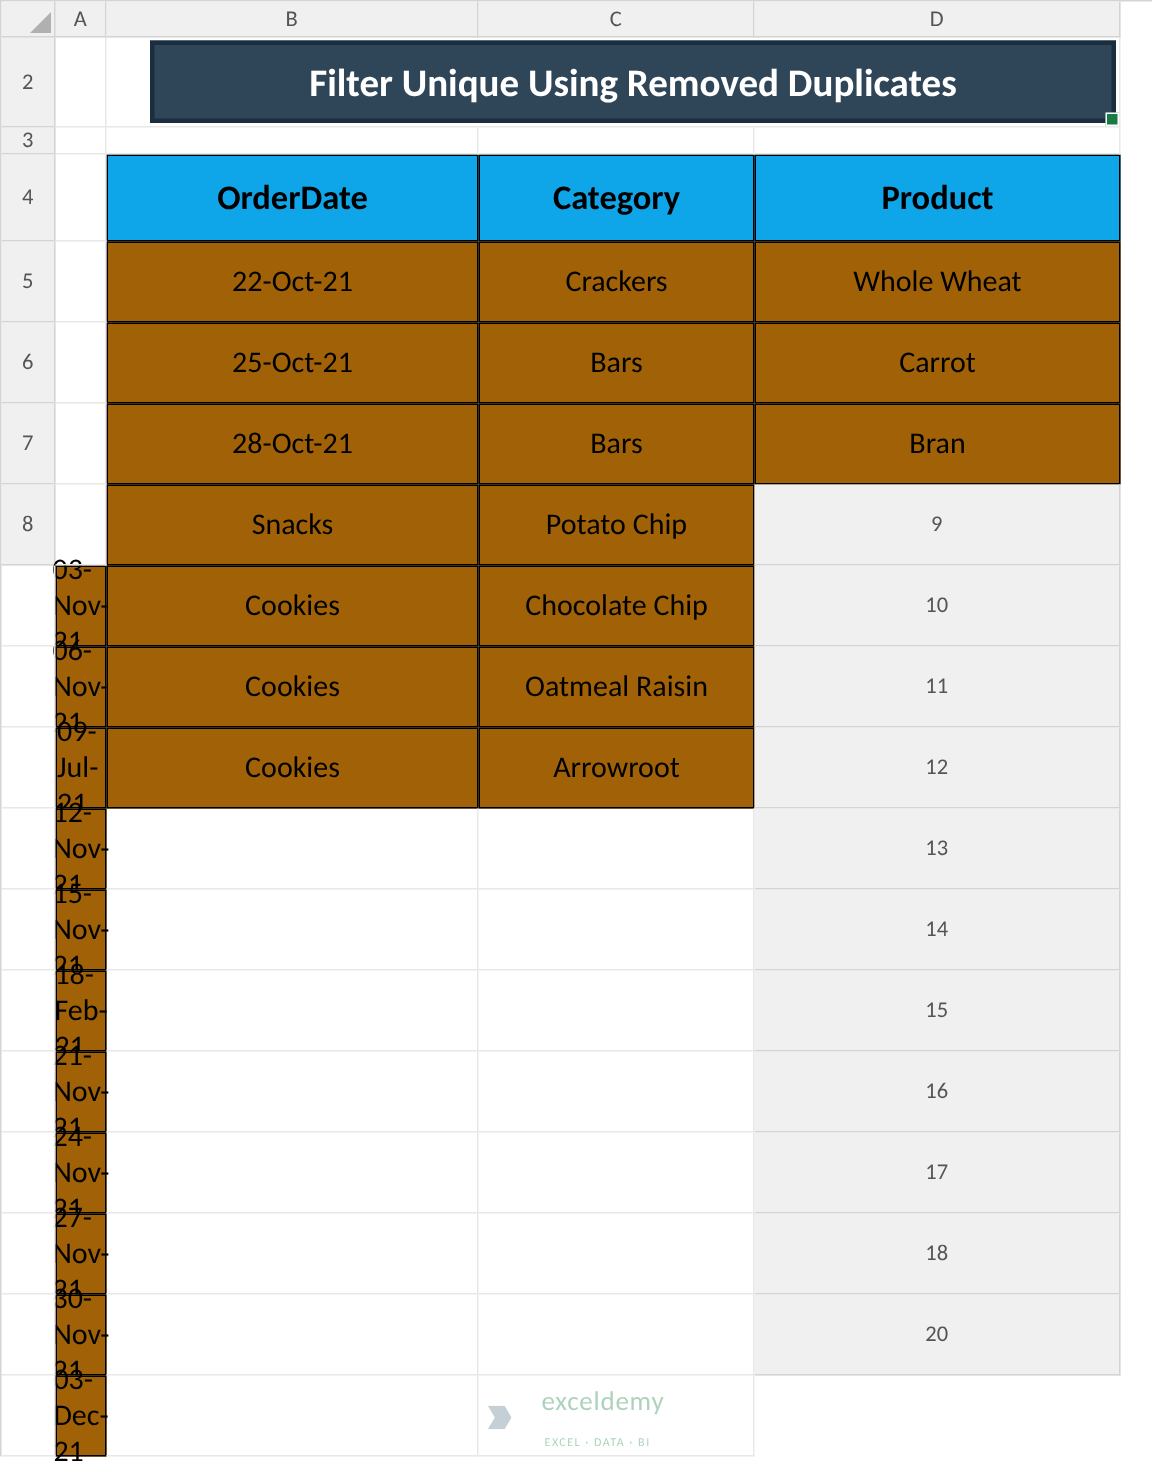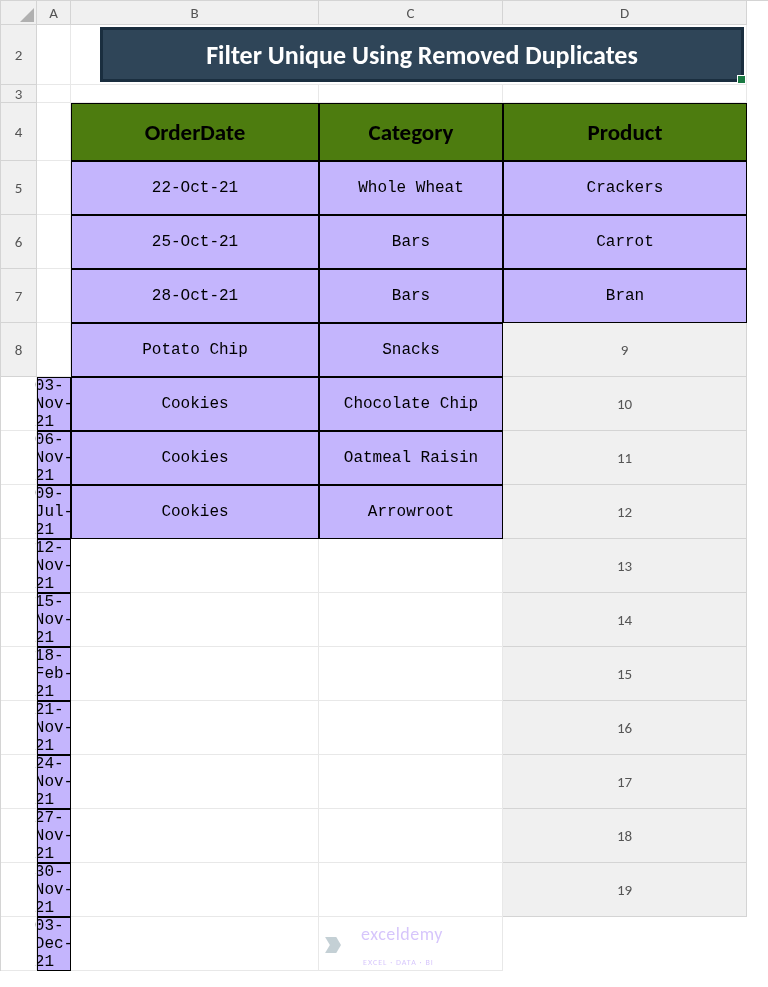--- a/index.html
+++ b/index.html
@@ -78,47 +78,46 @@
 }
 .sel-handle {
   position: absolute;
   right: -5px;
   bottom: -5px;
   width: 9px; height: 9px;
   background: #1a7a43;
   border: 1px solid #fff;
 }
 .table-hdr {
-  background: #4d7c0f;
+  background: #0ea5e9;
   border: 1px solid #000;
   display: flex;
   align-items: center;
   justify-content: center;
   font-weight: bold;
   font-size: 23px;
 }
 .table-cell {
   border: 1px solid #000;
   display: flex;
   align-items: center;
   justify-content: center;
-  font-size: 16px;
-  background: #c4b5fd;
-  font-family: Liberation Mono, monospace;
+  font-size: 20px;
+  background: #a16207;
 }
 .watermark {
   position: absolute;
   bottom: 20px;
   left: 50%;
   transform: translateX(-50%);
   display: flex;
   align-items: center;
   gap: 20px;
   opacity: 0.35;
-  color: #8b5cf6;
+  color: #15803d;
 }
 .watermark .logo {
   width: 16px; height: 16px;
   background: #5a7a8a;
   clip-path: polygon(0 0, 70% 0, 100% 50%, 70% 100%, 0 100%, 30% 50%);
 }
 .watermark .brand { font-size: 18px; font-weight: 500; letter-spacing: 0.5px; }
 .watermark .tag { font-size: 8px; letter-spacing: 1px; margin-left: 2px; margin-top: 12px; }
 </style>
 </head>
@@ -148,39 +147,39 @@
 
   <div class="rowhdr">4</div>
   <div class="cell"></div>
   <div class="table-hdr">OrderDate</div>
   <div class="table-hdr">Category</div>
   <div class="table-hdr">Product</div>
 
   <div class="rowhdr">5</div>
   <div class="cell"></div>
   <div class="table-cell">22-Oct-21</div>
+  <div class="table-cell">Crackers</div>
   <div class="table-cell">Whole Wheat</div>
-  <div class="table-cell">Crackers</div>
 
   <div class="rowhdr">6</div>
   <div class="cell"></div>
   <div class="table-cell">25-Oct-21</div>
   <div class="table-cell">Bars</div>
   <div class="table-cell">Carrot</div>
 
   <div class="rowhdr">7</div>
   <div class="cell"></div>
   <div class="table-cell">28-Oct-21</div>
   <div class="table-cell">Bars</div>
   <div class="table-cell">Bran</div>
 
   <div class="rowhdr">8</div>
   <div class="cell"></div>
+  <div class="table-cell">Snacks</div>
   <div class="table-cell">Potato Chip</div>
-  <div class="table-cell">Snacks</div>
 
   <div class="rowhdr">9</div>
   <div class="cell"></div>
   <div class="table-cell">03-Nov-21</div>
   <div class="table-cell">Cookies</div>
   <div class="table-cell">Chocolate Chip</div>
 
   <div class="rowhdr">10</div>
   <div class="cell"></div>
   <div class="table-cell">06-Nov-21</div>
@@ -228,21 +227,21 @@
   <div class="table-cell">27-Nov-21</div>
   <div class="cell"></div>
   <div class="cell"></div>
 
   <div class="rowhdr">18</div>
   <div class="cell"></div>
   <div class="table-cell">30-Nov-21</div>
   <div class="cell"></div>
   <div class="cell"></div>
 
-  <div class="rowhdr">19</div>
+  <div class="rowhdr">20</div>
   <div class="cell"></div>
   <div class="table-cell">03-Dec-21</div>
   <div class="cell"></div>
   <div class="cell"></div>
 </div>
 
 <div class="watermark">
   <div class="logo"></div>
   <div>
     <div class="brand">exceldemy</div>

